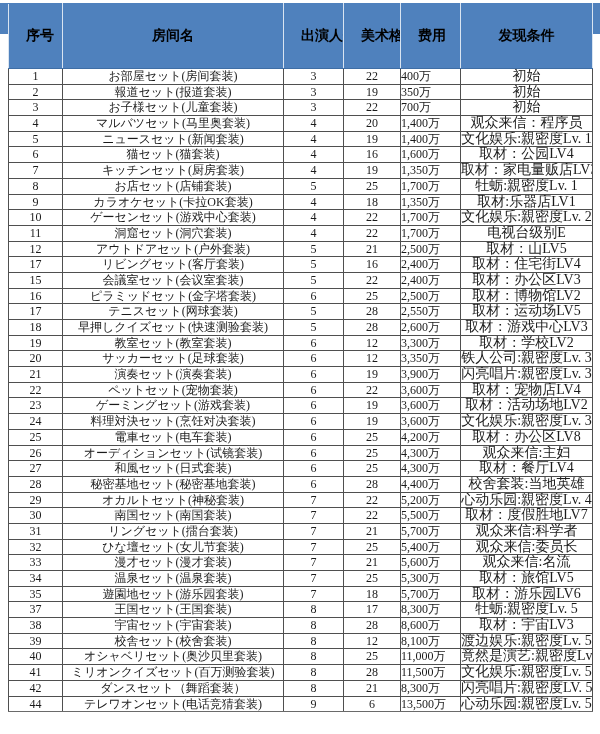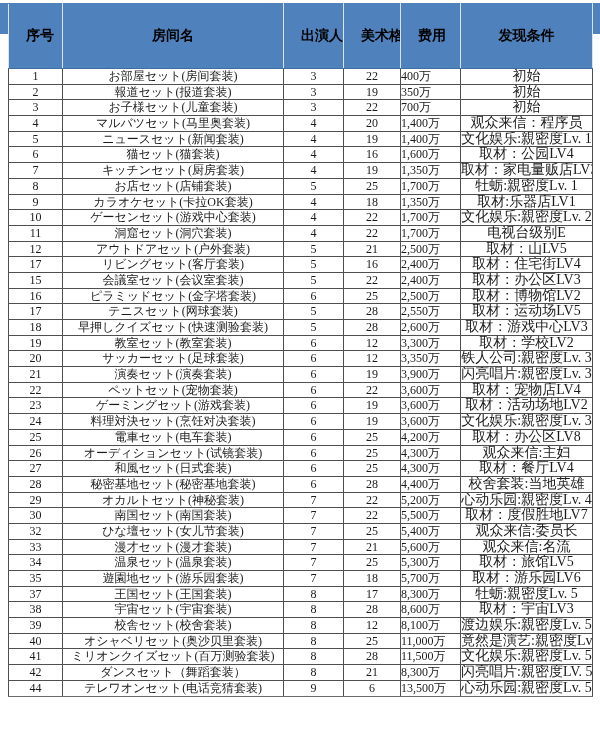--- a/index.html
+++ b/index.html
@@ -308,20 +308,28 @@
         </tr>
         <tr>
           <td class="c0">30</td>
           <td class="c1">南国セット(南国套装)</td>
           <td class="c2">7</td>
           <td class="c3">22</td>
           <td class="c4">5,500万</td>
           <td class="c5">取材：度假胜地LV7</td>
         </tr>
         <tr>
+          <td class="c0">31</td>
+          <td class="c1">リングセット(擂台套装)</td>
+          <td class="c2">7</td>
+          <td class="c3">21</td>
+          <td class="c4">5,700万</td>
+          <td class="c5">观众来信:科学者</td>
+        </tr>
+        <tr>
           <td class="c0">32</td>
           <td class="c1">ひな壇セット(女儿节套装)</td>
           <td class="c2">7</td>
           <td class="c3">25</td>
           <td class="c4">5,400万</td>
           <td class="c5">观众来信:委员长</td>
         </tr>
         <tr>
           <td class="c0">33</td>
           <td class="c1">漫才セット(漫才套装)</td>

